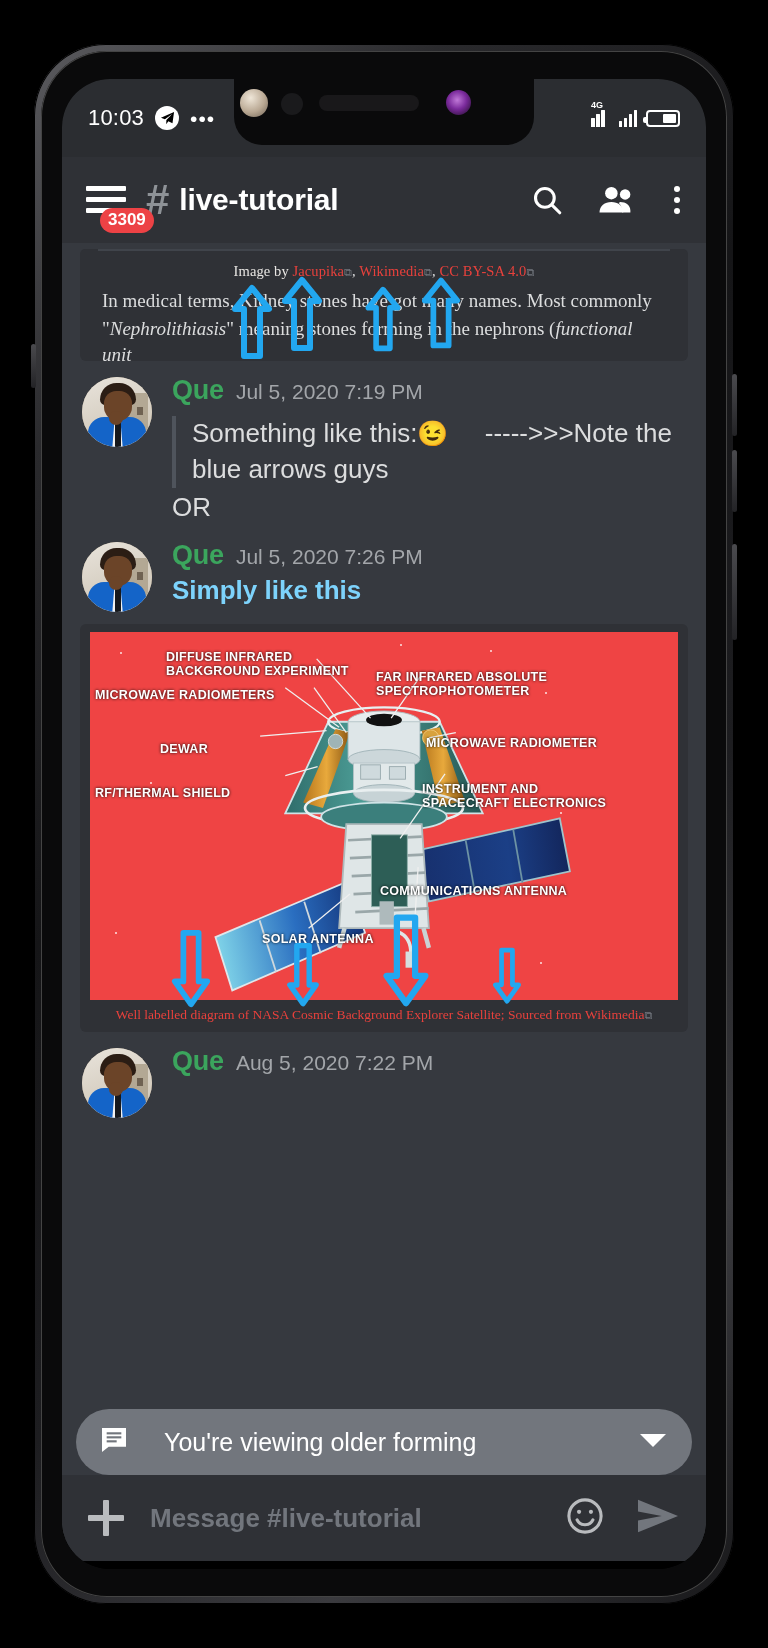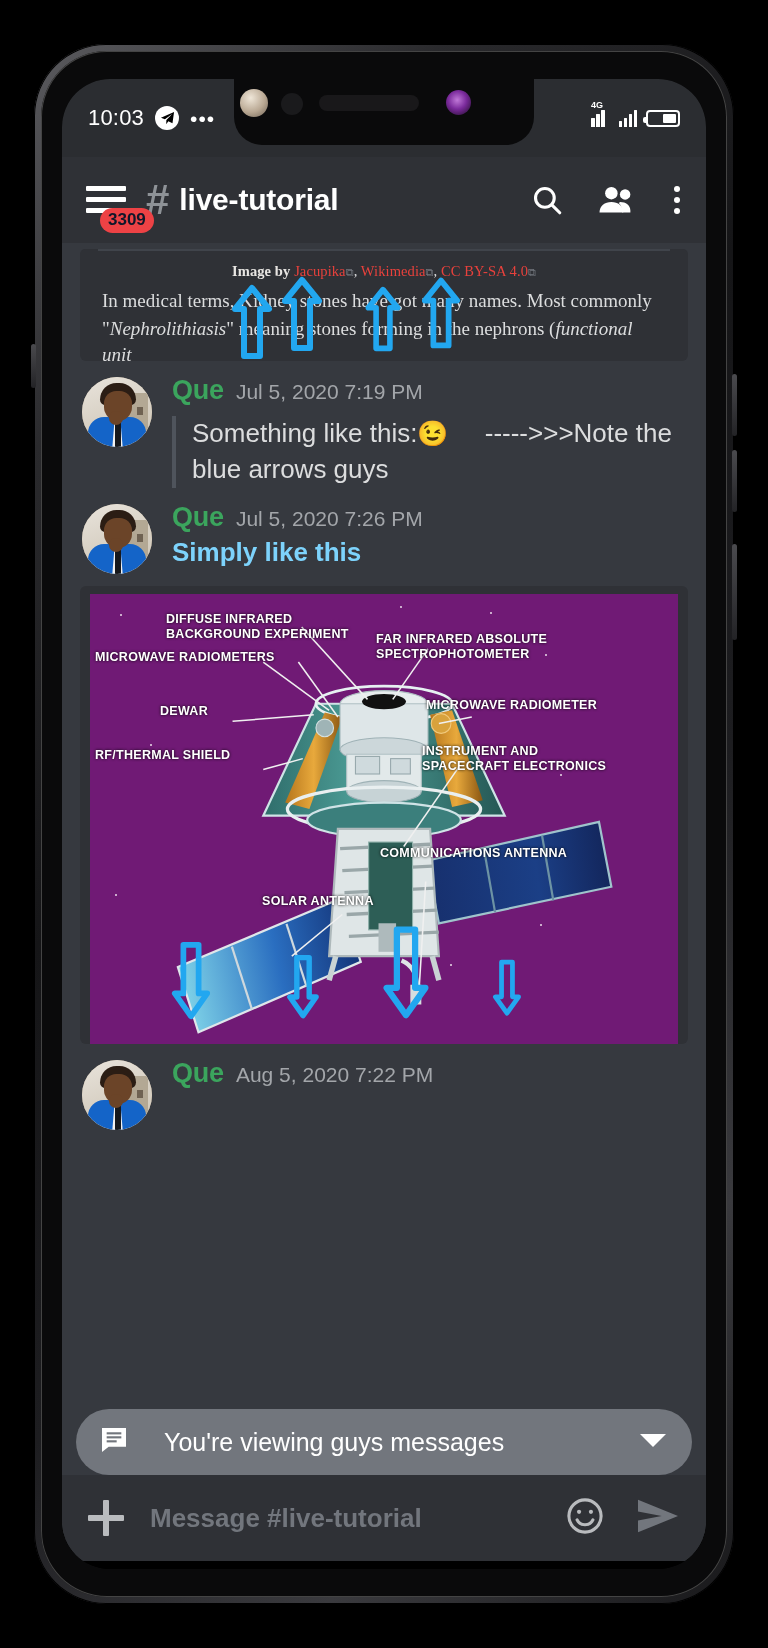--- a/index.html
+++ b/index.html
@@ -91,21 +91,21 @@
     display:flex; align-items:center; padding:0 22px 0 24px;
     flex:0 0 auto; position:relative; z-index:5;
   }
   .hamburger{ position:relative; width:46px; height:40px; cursor:pointer; }
   .hamburger b{ position:absolute; left:0; width:40px; height:5px; background:#fff; border-radius:1px; }
   .hamburger b:nth-child(1){ top:6px }
   .hamburger b:nth-child(2){ top:17px }
   .hamburger b:nth-child(3){ top:28px }
   .badge{
     position:absolute; left:14px; top:28px;
-    background:#ed4245; color:#0f172a; font-size:17px; font-weight:700;
+    background:#ed4245; color:#ffffff; font-size:17px; font-weight:700;
     padding:2px 8px 3px; border-radius:14px; line-height:1.15;
   }
   .hash{ font-size:42px; color:#8e9297; font-weight:600; margin:0 10px 0 14px; line-height:1; }
   .ch-title{ font-size:30px; font-weight:700; color:#fff; letter-spacing:-.2px; }
   .hdr-icons{ margin-left:auto; display:flex; align-items:center; gap:34px; }
   .hdr-icons svg{ display:block; }
   .kebab{ display:flex; flex-direction:column; gap:5px; align-items:center; padding:4px; }
   .kebab i{ width:6px;height:6px;border-radius:50%;background:#fff; display:block;}
 
   
@@ -115,21 +115,21 @@
   .embed-top{
     margin:6px 18px 0 18px;
     background:#2f3136; border-radius:5px 5px 6px 6px;
     padding:0 0 0 0; position:relative; overflow:hidden; height:112px;
   }
   .embed-top .sep{ height:2px; background:#40444b; margin:0 18px; }
   .cap-line{
     text-align:center; font-family:"Liberation Serif", serif; font-size:14.5px;
     padding:12px 0 6px; color:#dcddde; letter-spacing:.1px;
   }
-  .cap-line b{ color:#e8e6e3; font-weight:700;margin-top:6px;}
+  .cap-line b{ color:#e8e6e3; font-weight:400;margin-top:6px;}
   .cap-line a{ color:#e8413c; text-decoration:none; }
   .ext{ font-size:11px; color:#72767d; }
   .serif-body{
     font-family:"Liberation Serif", serif; font-size:19px; color:#dcddde;
     padding:2px 22px 0; line-height:1.37; letter-spacing:0px;
   }
   .serif-body i{ font-style:italic; }
 
   
   .arrows-up{ position:absolute; left:0; top:26px; width:100%; height:90px; pointer-events:none;}
@@ -161,21 +161,21 @@
   .msg-text{ color:#dcddde; font-size:26px; line-height:1.38; margin-top:2px; }
   .msg-text.bold{ font-weight:700; color:#7dd3fc; }
   .emoji{ font-size:25px; }
 
   
   .embed{
     margin:12px 18px 0 18px; background:#2f3136; border-radius:6px;
     padding:8px 10px 0; position:relative;
   }
   .sat-img{
-    position:relative; width:100%; height:450px; background:#701a75;
+    position:relative; width:100%; height:368px; background:#ef4444;
     overflow:hidden;
   }
   .star{ position:absolute; background:#fff; border-radius:50%; opacity:.85; }
   .sat-lbl{
     position:absolute; color:#fff; font-size:12.5px; font-weight:700;
     font-family:"Liberation Sans", sans-serif; letter-spacing:.3px; line-height:1.18;
     text-shadow:0 0 3px #000;
   }
   .sat-caption{
     font-family:"Liberation Serif", serif; color:#e8413c; font-size:13.5px;
@@ -335,20 +335,21 @@
                 <span class="hand"></span>
             </div>
             <div class="msg-body">
               <div class="msg-head">
                 <span class="uname">Que</span>
                 <span class="tstamp">Jul 5, 2020 7:19 PM</span>
               </div>
               <div class="quote">
                 <span>Something like this:</span><span class="emoji">😉</span>&nbsp;&nbsp;&nbsp;&nbsp;&nbsp;<span>-----&gt;&gt;&gt;Note the blue arrows guys</span>
               </div>
+              <div class="msg-text">OR</div>
             </div>
           </div>
 
           <div class="msg">
             <div class="avatar">
               <span class="wall"></span>
                 <span class="door"></span>
                 <span class="doorknob"></span>
               <span class="torso"></span>
                 <span class="shirt"></span>
@@ -498,20 +499,23 @@
                 <path d="M14 5 H30 V56 H39 L22 80 L5 56 H14 Z"></path>
               </svg>
               <svg style="left:298px;top:2px" width="56" height="98" viewBox="0 0 44 86" fill="none" stroke="#22a7f0" stroke-width="5.5" stroke-linejoin="round">
                 <path d="M14 5 H30 V56 H39 L22 80 L5 56 H14 Z"></path>
               </svg>
               <svg style="left:412px;top:32px" width="30" height="68" viewBox="0 0 44 86" fill="none" stroke="#22a7f0" stroke-width="7" stroke-linejoin="round">
                 <path d="M14 5 H30 V56 H39 L22 80 L5 56 H14 Z"></path>
               </svg>
             </div>
 
+            <div class="sat-caption">
+              <span>Well labelled diagram of NASA Cosmic Background Explorer Satellite; Sourced from Wikimedia</span><span class="ext">⧉</span>
+            </div>
           </div>
 
           <div class="msg">
             <div class="avatar">
               <span class="wall"></span>
                 <span class="door"></span>
                 <span class="doorknob"></span>
               <span class="torso"></span>
                 <span class="shirt"></span>
                 <span class="tie"></span>
@@ -531,21 +535,21 @@
             <span>
               <svg width="32" height="32" viewBox="0 0 24 24" fill="#fff">
                 <path d="M3 3h18v14H8l-5 4z"></path>
                 <g stroke="#72767d" stroke-width="1.6">
                     <line x1="6.5" y1="7" x2="17.5" y2="7"></line>
                     <line x1="6.5" y1="10" x2="17.5" y2="10"></line>
                     <line x1="6.5" y1="13" x2="14" y2="13"></line>
                   </g>
               </svg>
             </span>
-            <span class="txt">You're viewing guys messages</span>
+            <span class="txt">You're viewing older forming</span>
             <span class="chev">
               <svg width="26" height="16" viewBox="0 0 26 16" fill="#fff">
                   <polygon points="0,2 26,2 13,15"></polygon>
                 </svg>
             </span>
           </div>
         </div>
 
         <div class="inputbar">
           <span class="plus">

